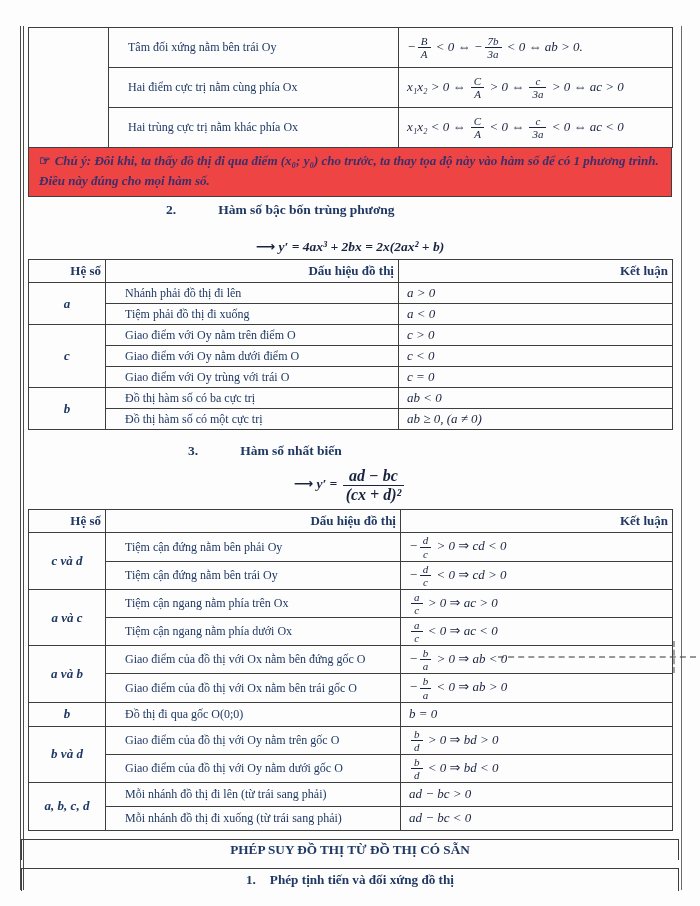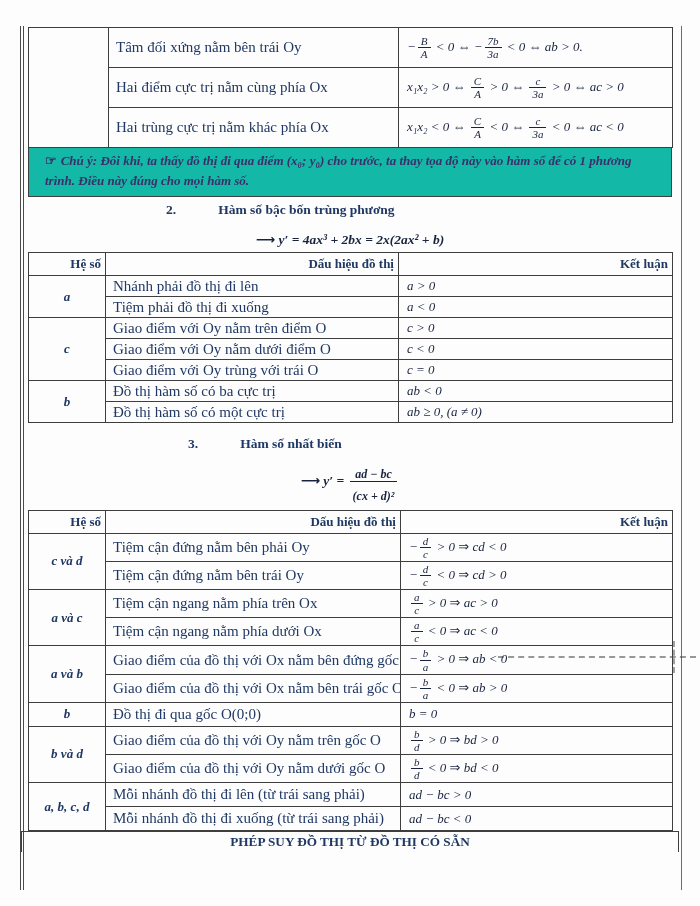--- a/index.html
+++ b/index.html
@@ -6,45 +6,45 @@
   .page{position:relative;width:700px;height:906px;background:#fdfdfd;
         font-family:"Liberation Serif", "DejaVu Serif", serif;overflow:hidden;}
   .frame{position:absolute;left:20px;top:26px;width:657px;height:864px;
          border-left:4px double #4a4a4a;border-right:1.5px solid #6b6b6b;pointer-events:none;}
   .content{position:absolute;left:28px;top:27px;width:644px;}
 
   table{border-collapse:collapse;table-layout:fixed;width:644px;color:#1f3864;}
   th,td{border:1px solid #3e3e3e;overflow:hidden;}
   th{font-size:13px;font-weight:bold;text-align:right;height:20px;padding:1px 4px;}
   td.coef{font-size:13px;font-weight:bold;font-style:italic;text-align:center;vertical-align:middle;}
-  td.sign{font-size:15px;padding:1px 7px;vertical-align:middle;white-space:nowrap;}
+  td.sign{font-size:12px;padding:1px 19px;vertical-align:middle;white-space:nowrap;}
   td.concl{font-size:13px;font-style:italic;padding:1px 8px;vertical-align:middle;
            color:#19233f;white-space:nowrap;font-family:"Liberation Serif","DejaVu Sans",serif;}
   #top-table td{height:37px;}
   #table2 td{height:18px;}
   #table3 td{height:21px;}
 
   .frac{display:inline-block;text-align:center;vertical-align:middle;margin:0 2px;line-height:1.1;}
   .frac .fn{display:block;border-bottom:1px solid currentColor;padding:0 3px;font-size:11px;}
   .frac .fd{display:block;padding:0 3px;font-size:11px;}
 
-  .note{border:1.5px solid #3e3e3e;border-top:none;background:#14b8a6;color:#3a2f6b;
-        font-weight:bold;font-style:italic;font-size:13px;line-height:1.55;padding:3px 9px 5px 16px;}
+  .note{border:1.5px solid #3e3e3e;border-top:none;background:#ef4444;color:#3a2f6b;
+        font-weight:bold;font-style:italic;font-size:13px;line-height:1.55;padding:3px 9px 5px 10px;}
   .note .hand{font-style:normal;margin-right:4px;}
 
   .sec{display:flex;gap:42px;font-weight:bold;font-size:13.5px;color:#1f3864;margin-top:5px;}
   .sec2{padding-left:138px;}
   .sec3{padding-left:160px;margin-top:13px;}
 
   .formula{font-size:13.5px;font-weight:bold;font-style:italic;color:#19233f;text-align:center;
-           margin:13px 0 4px;font-family:"Liberation Serif","DejaVu Sans",serif;}
-  .formula .frac .fn,.formula .frac .fd{font-size:12px;margin-top:8px;}
+           margin:20px 0 4px;font-family:"Liberation Serif","DejaVu Sans",serif;}
+  .formula .frac .fn,.formula .frac .fd{font-size:16px;}
   #f3{margin:8px 0 6px;}
 
-  .footerbar,.footeritem{margin:0 -7px;border:1.5px solid #3e3e3e;border-bottom:none;
+  .footerbar,.footeritem{margin:8px -7px;border:1.5px solid #3e3e3e;border-bottom:none;
         text-align:center;font-weight:bold;color:#1f3864;}
   .footerbar{font-size:13.2px;height:20px;line-height:20px;}
   .footeritem{font-size:13.2px;height:22px;line-height:21px;}
   .footeritem .fit{margin-left:14px;}
 
   .wm{position:absolute;left:492px;top:635px;font-size:23px;font-weight:bold;
       color:rgba(150,150,150,0.30);font-family:"DejaVu Sans",sans-serif;white-space:nowrap;z-index:5;}
   .dash{position:absolute;left:498px;top:656px;width:198px;
         border-top:2.5px dashed rgba(70,70,70,0.55);z-index:4;}
   .dashv{position:absolute;left:673px;top:641px;height:32px;
@@ -206,18 +206,21 @@
             <td class="concl">ad − bc &gt; 0</td>
           </tr>
           <tr>
             <td class="sign">Mỗi nhánh đồ thị đi xuống (từ trái sang phải)</td>
             <td class="concl">ad − bc &lt; 0</td>
           </tr>
         </tbody>
       </table>
 
     <div class="footerbar">PHÉP SUY ĐỒ THỊ TỪ ĐỒ THỊ CÓ SẴN</div>
+    <div class="footeritem">
+      <span>1.</span><span class="fit">Phép tịnh tiến và đối xứng đồ thị</span>
+    </div>
 
   </div>
 
   <div class="dash"></div>
   <div class="dashv"></div>
 </div>
 
 </body></html>

